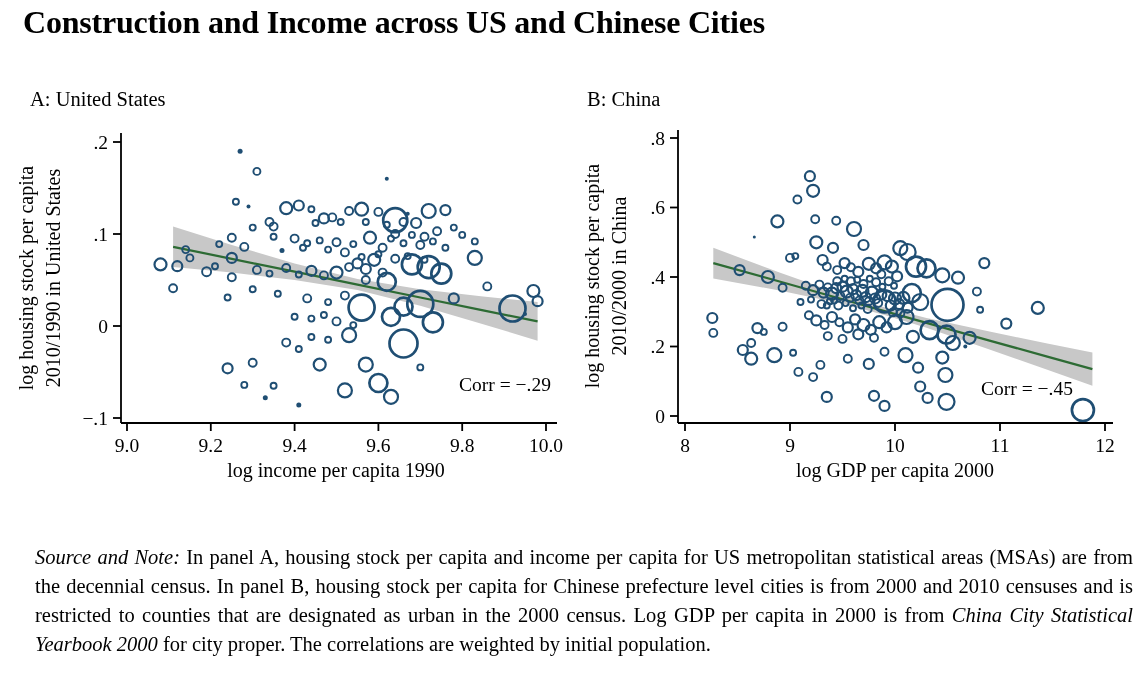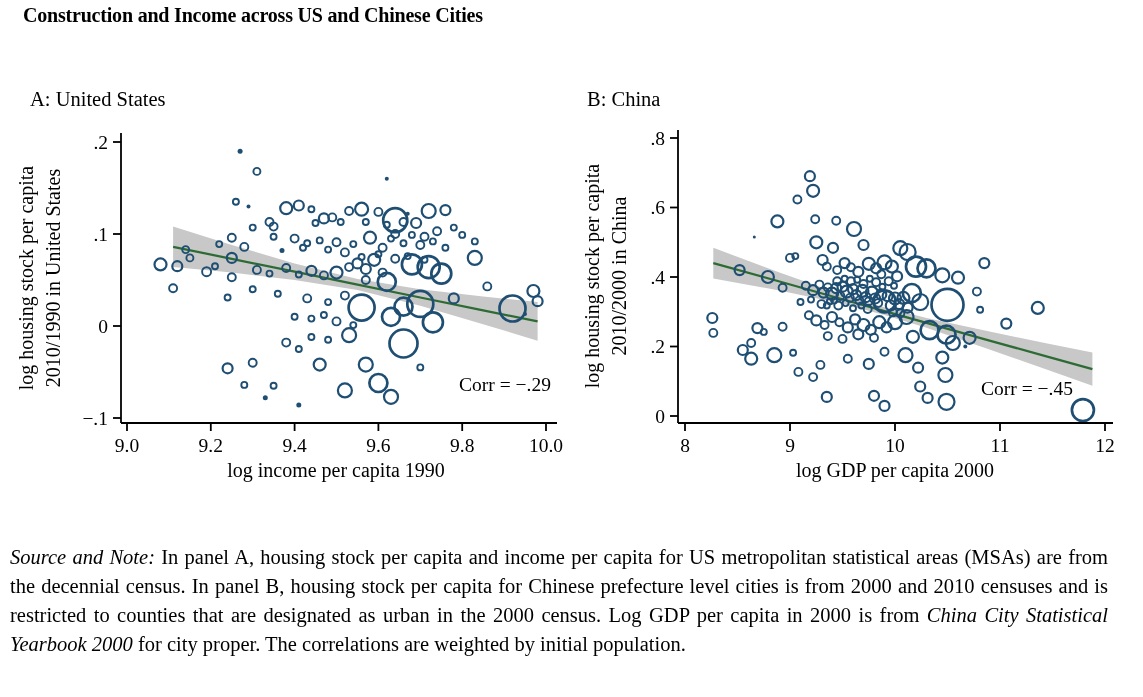--- a/index.html
+++ b/index.html
@@ -1,22 +1,22 @@
 <!DOCTYPE html>
 <html><head>
 <meta charset="utf-8">
 <style>
   html,body{margin:0;padding:0;background:#ffffff;}
   #page{position:relative;width:1143px;height:697px;background:#ffffff;overflow:hidden;
         font-family:"Liberation Serif","DejaVu Serif",serif;color:#000;}
-  #figure-title{position:absolute;left:23px;top:4px;margin:0;font-size:20px;font-weight:bold;
+  #figure-title{position:absolute;left:23px;top:4px;margin:0;font-size:32px;font-weight:bold;
         letter-spacing:-0.2px;white-space:nowrap;}
   #chart-svg{position:absolute;left:0;top:0;}
   #chart-svg text{font-family:"Liberation Serif","DejaVu Serif",serif;fill:#000;}
-  #source-note{position:absolute;left:10px;top:522px;width:1098px;font-size:20.5px;
+  #source-note{position:absolute;left:35px;top:522px;width:1098px;font-size:20.5px;
         line-height:29px;text-align:justify;text-align-last:left;}
   .it{font-style:italic;}
 </style>
 </head>
 <body>
 
 <div id="page">
   <h1 id="figure-title">Construction and Income across US and Chinese Cities</h1>
 
   <svg id="chart-svg" width="1143" height="518">

